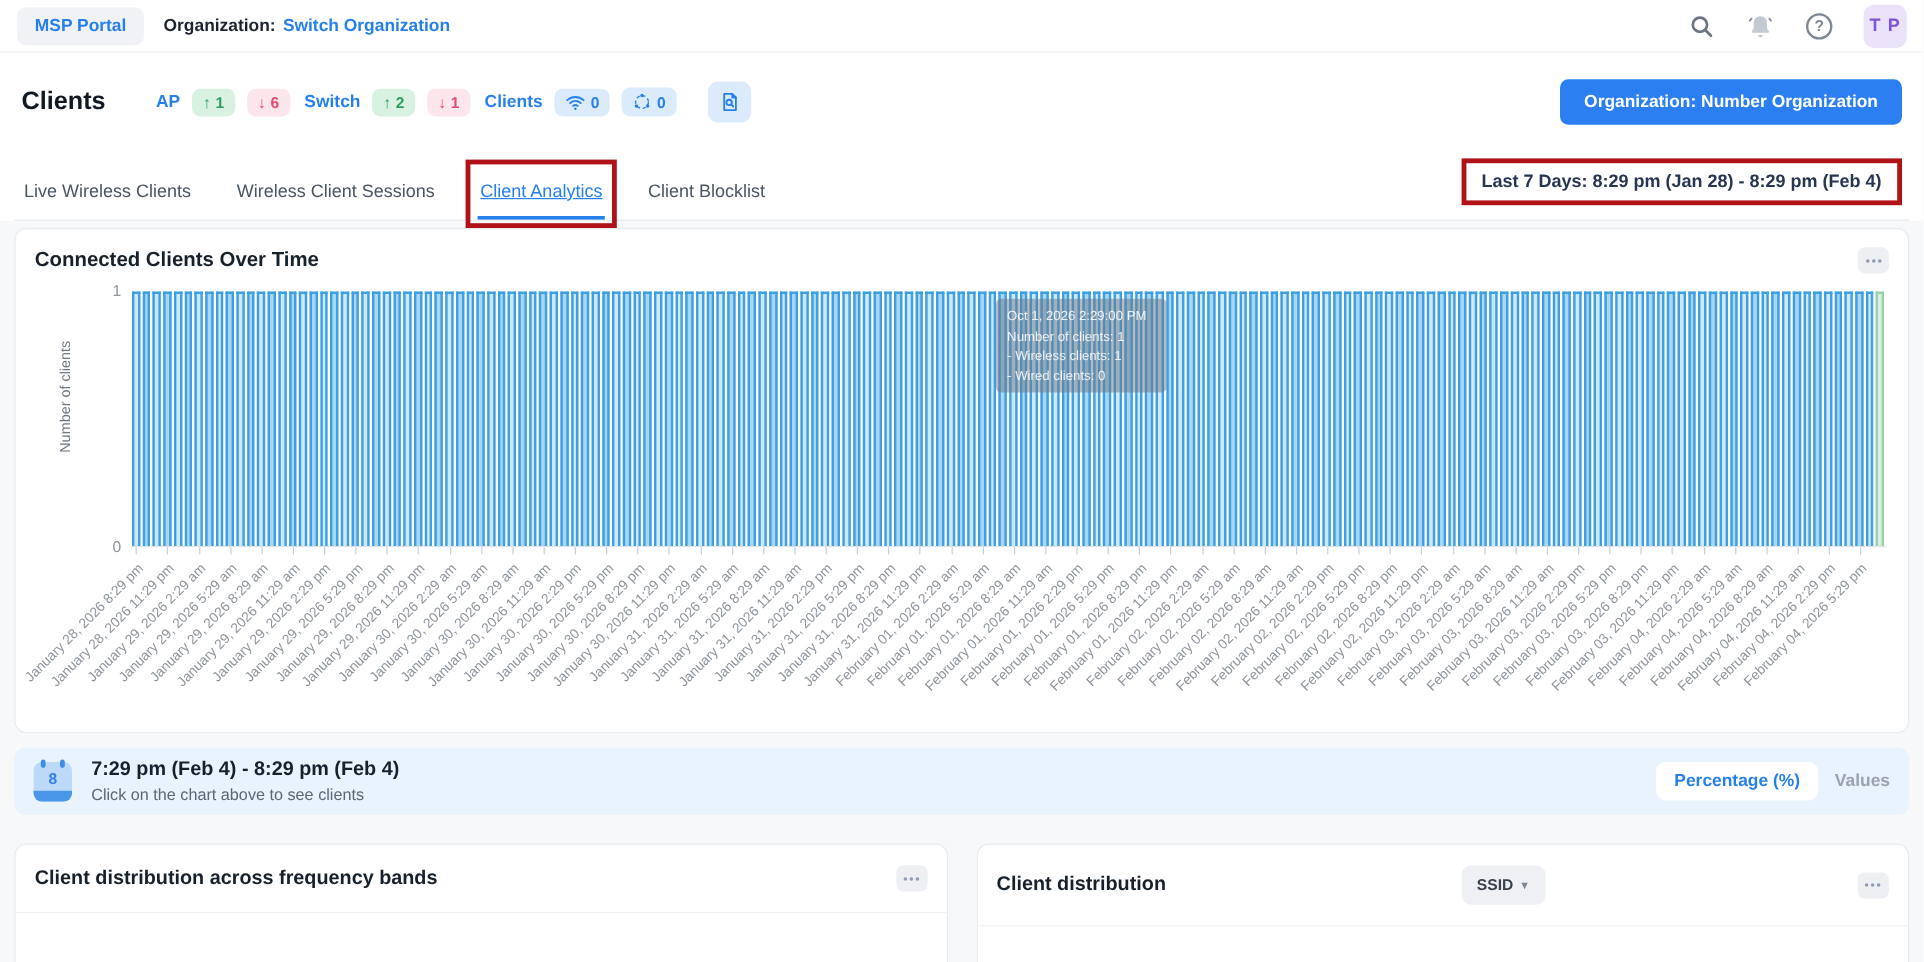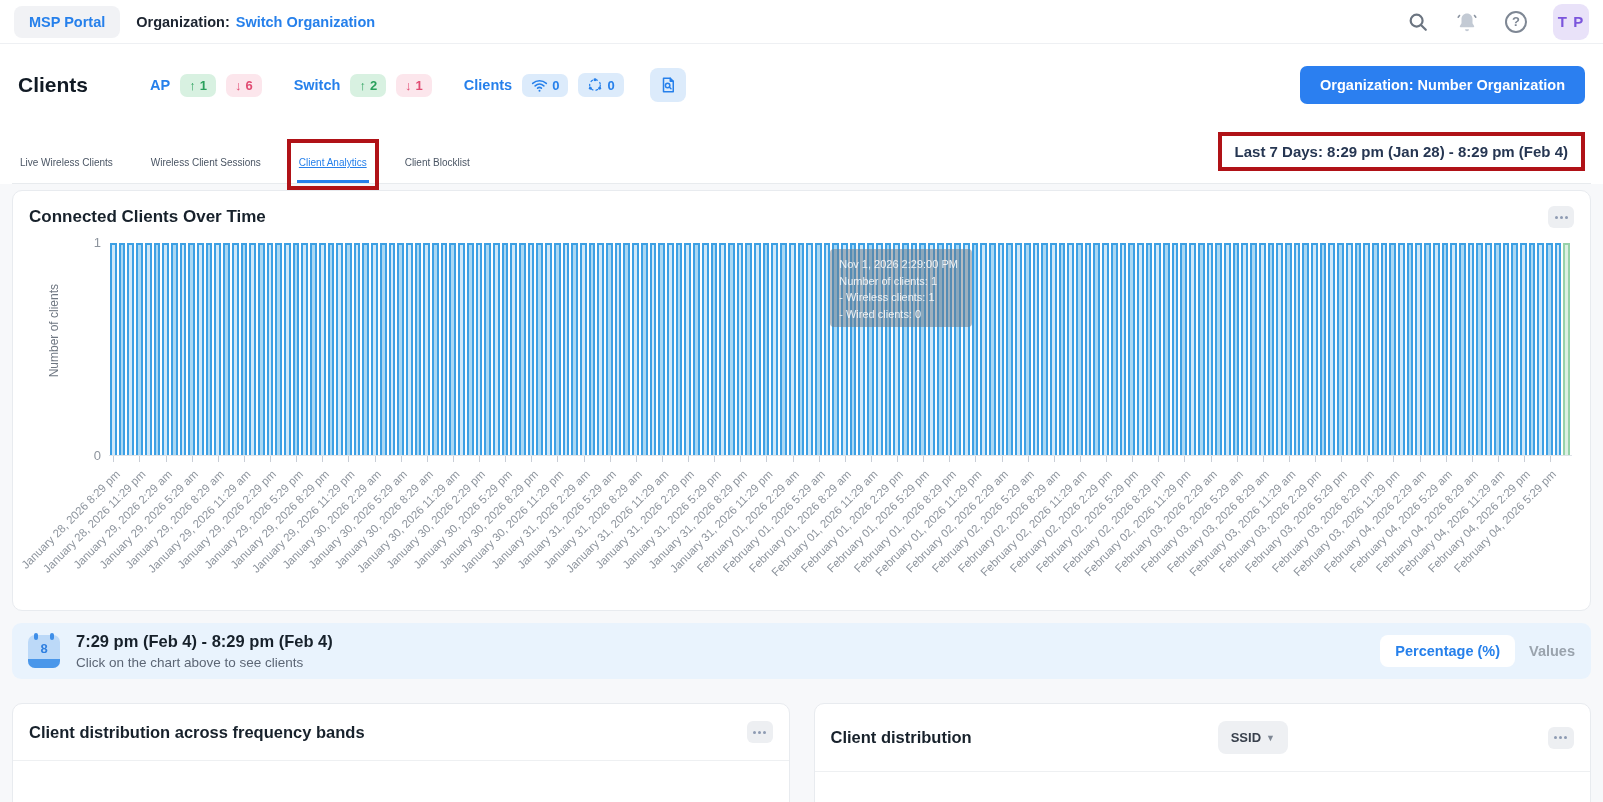--- a/index.html
+++ b/index.html
@@ -17,32 +17,32 @@
   .avatar { width:36px; height:36px; background:#e9e2f9; color:#7b55dc; border-radius:9px; font-weight:bold; font-size:15px; display:flex; align-items:center; justify-content:center; letter-spacing:1px; cursor:pointer; }
 
   
   .page { padding:0 12px; }
   .white-top { background:#fff; margin:0 -12px; padding:0 12px; }
 
   
   .page-header { display:flex; align-items:center; padding:22px 6px 18px 6px; }
   .page-title { font-size:21px; font-weight:bold; color:#111a24; }
   .stats { display:flex; align-items:center; gap:10px; margin-left:40px; }
-  .stat-label { color:#2680eb; font-weight:bold; font-size:14.5px; margin-left:22px; }
+  .stat-label { color:#2680eb; font-weight:bold; font-size:14.5px; margin-left:2px; }
   .pill { border-radius:7px; padding:4px 9px; font-size:13px; font-weight:bold; display:inline-flex; align-items:center; gap:4px; cursor:pointer; }
   .pill.green { background:#d8f1e1; color:#2aa05c; }
   .pill.red { background:#fce6ec; color:#e14b72; }
   .pill.blue { background:#dcebfb; color:#2680eb; }
   .sq-btn { width:36px; height:34px; background:#dcebfb; border:none; border-radius:8px; margin-left:16px; cursor:pointer; display:flex; align-items:center; justify-content:center; }
   .org-button { margin-left:auto; background:#2b7ff0; color:#fff; border:none; border-radius:7px; font-weight:bold; font-size:14.5px; padding:11px 20px; cursor:pointer; }
 
   
   .tabs-row { display:flex; align-items:flex-end; border-bottom:1px solid #e8ebee; padding:10px 6px 0 6px; }
   .tabs { display:flex; gap:34px; flex:1; }
-  .tab { font-size:10px; color:#4a5564; padding:14px 2px 15px 2px; cursor:pointer; position:relative; white-space:nowrap;text-align:right; }
+  .tab { font-size:15px; color:#4a5564; padding:14px 2px 15px 2px; cursor:pointer; position:relative; white-space:nowrap;text-align:right; }
   .tab.active { color:#2680eb; border-bottom:3px solid #2680eb; padding-bottom:12px;text-decoration:underline; }
   .tab.active::after { content:''; position:absolute; left:-10px; right:-10px; top:-4px; bottom:-10px; border:4px solid #b01217; pointer-events:none; }
   .daterange { border:4px solid #b01217; background:#fff; padding:7px 13px; font-size:15px; font-weight:bold; color:#263652; margin-bottom:12px; white-space:nowrap; cursor:pointer; }
 
   
   .card { background:#fff; border:1px solid #e8ebef; border-radius:10px; }
   .chart-card { margin-top:6px; }
   .card-header { display:flex; align-items:center; padding:15px 16px 9px 16px; }
   .card-title { font-size:17px; font-weight:bold; color:#17212b; }
   .ellipsis-btn { margin-left:auto; width:26px; height:22px; background:#edeff2; border:none; border-radius:6px; cursor:pointer; display:flex; align-items:center; justify-content:center; gap:2px; }
@@ -359,21 +359,21 @@
             <div class="bar" style="height: 100%;"></div>
             <div class="bar alt" style="height: 100%;"></div>
             <div class="bar" style="height: 100%;"></div>
             <div class="bar alt" style="height: 100%;"></div>
             <div class="bar" style="height: 100%;"></div>
             <div class="bar alt" style="height: 100%;"></div>
             <div class="bar" style="height: 100%;"></div>
             <div class="bar last" style="height: 100%;"></div>
           </div>
         <div class="tooltip">
-            <div>Nov 1, 2026 2:29:00 PM</div>
+            <div>Oct 1, 2026 2:29:00 PM</div>
             <div>Number of clients: 1</div>
             <div>- Wireless clients: 1</div>
             <div>- Wired clients: 0</div>
           </div>
       </div>
       <div class="axis-ticks">
           <i style="left: 0.297619%;"></i>
           <i style="left: 2.08333%;"></i>
           <i style="left: 3.86905%;"></i>
           <i style="left: 5.65476%;"></i>

